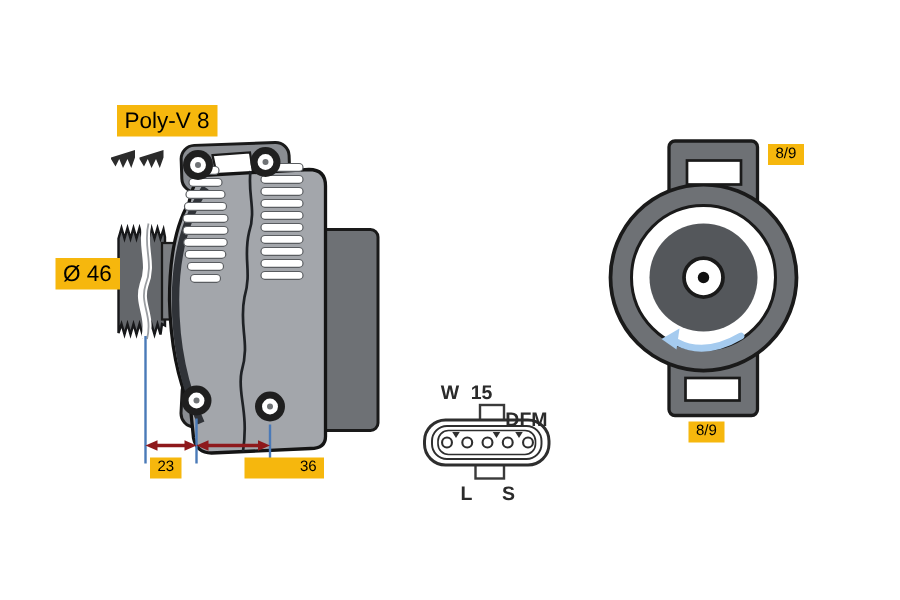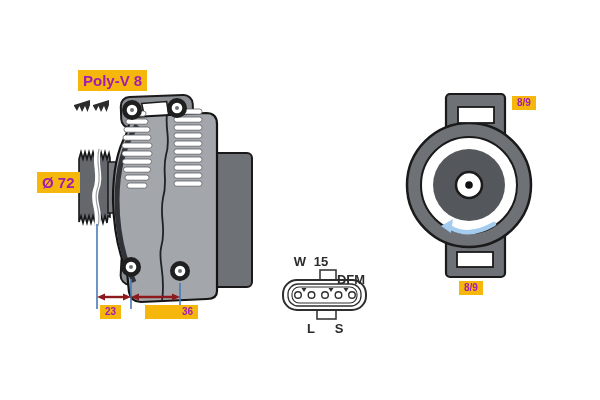--- a/index.html
+++ b/index.html
@@ -1,19 +1,19 @@
 <!DOCTYPE html>
 <html><head>
 <meta charset="utf-8">
 <style>
   html,body{margin:0;padding:0;background:#fff;}
   #stage{position:relative;width:600px;height:400px;background:#ffffff;overflow:hidden;
          font-family:"Liberation Sans", sans-serif;}
   #art{position:absolute;left:0;top:0;}
-  .lbl{position:absolute;white-space:nowrap;color:#a21caf;font-weight:bold;line-height:1.15;}
+  .lbl{position:absolute;white-space:nowrap;color:#000000;font-weight:normal;line-height:1.15;}
   .lbl-yellow{background:#F6B70D;padding:2px 5px;font-size:15px;}
   .lbl-blue{background:#ABC9E9;padding:2px 4px;font-size:14.5px;letter-spacing:-0.2px;}
   .lbl-dim{background:#F6B70D;padding:1px 5px;font-size:10px;}
   .pin-lbl{position:absolute;font-size:13px;font-weight:600;color:#2b2b2b;
            transform:translateX(-50%);white-space:nowrap;}
 </style>
 </head>
 <body>
 
 <div id="stage">
@@ -149,25 +149,25 @@
         <polygon points="301.5,288 306.5,288 304,292"></polygon>
         <polygon points="328.5,288 333.5,288 331,292"></polygon>
         <polygon points="343.5,288 348.5,288 346,292"></polygon>
       </g>
     </g>
   </svg>
 
   <span class="lbl lbl-yellow" style="left:78px;top:70px;">Poly-V 8</span>
 
 
-  <span class="lbl lbl-yellow" style="left:37px;top:172px;">Ø 72</span>
+  <span class="lbl lbl-yellow" style="left:37px;top:172px;">Ø 46</span>
 
   <span class="lbl lbl-dim" style="left:100px;top:305px;">23</span>
 
-  <span class="lbl lbl-dim" style="left:145px;top:305px;padding-left:37px;">36</span>
+  <span class="lbl lbl-dim" style="left:163px;top:305px;padding-left:37px;">36</span>
 
   <span class="lbl lbl-dim" style="left:512px;top:96px;">8/9</span>
 
   <span class="lbl lbl-dim" style="left:459px;top:281px;">8/9</span>
 
   <span class="pin-lbl" style="left:300px;top:254px;">W</span>
   <span class="pin-lbl" style="left:321px;top:254px;">15</span>
   <span class="pin-lbl" style="left:351px;top:272px;">DFM</span>
   <span class="pin-lbl" style="left:311px;top:321px;">L</span>
   <span class="pin-lbl" style="left:339px;top:321px;">S</span>

